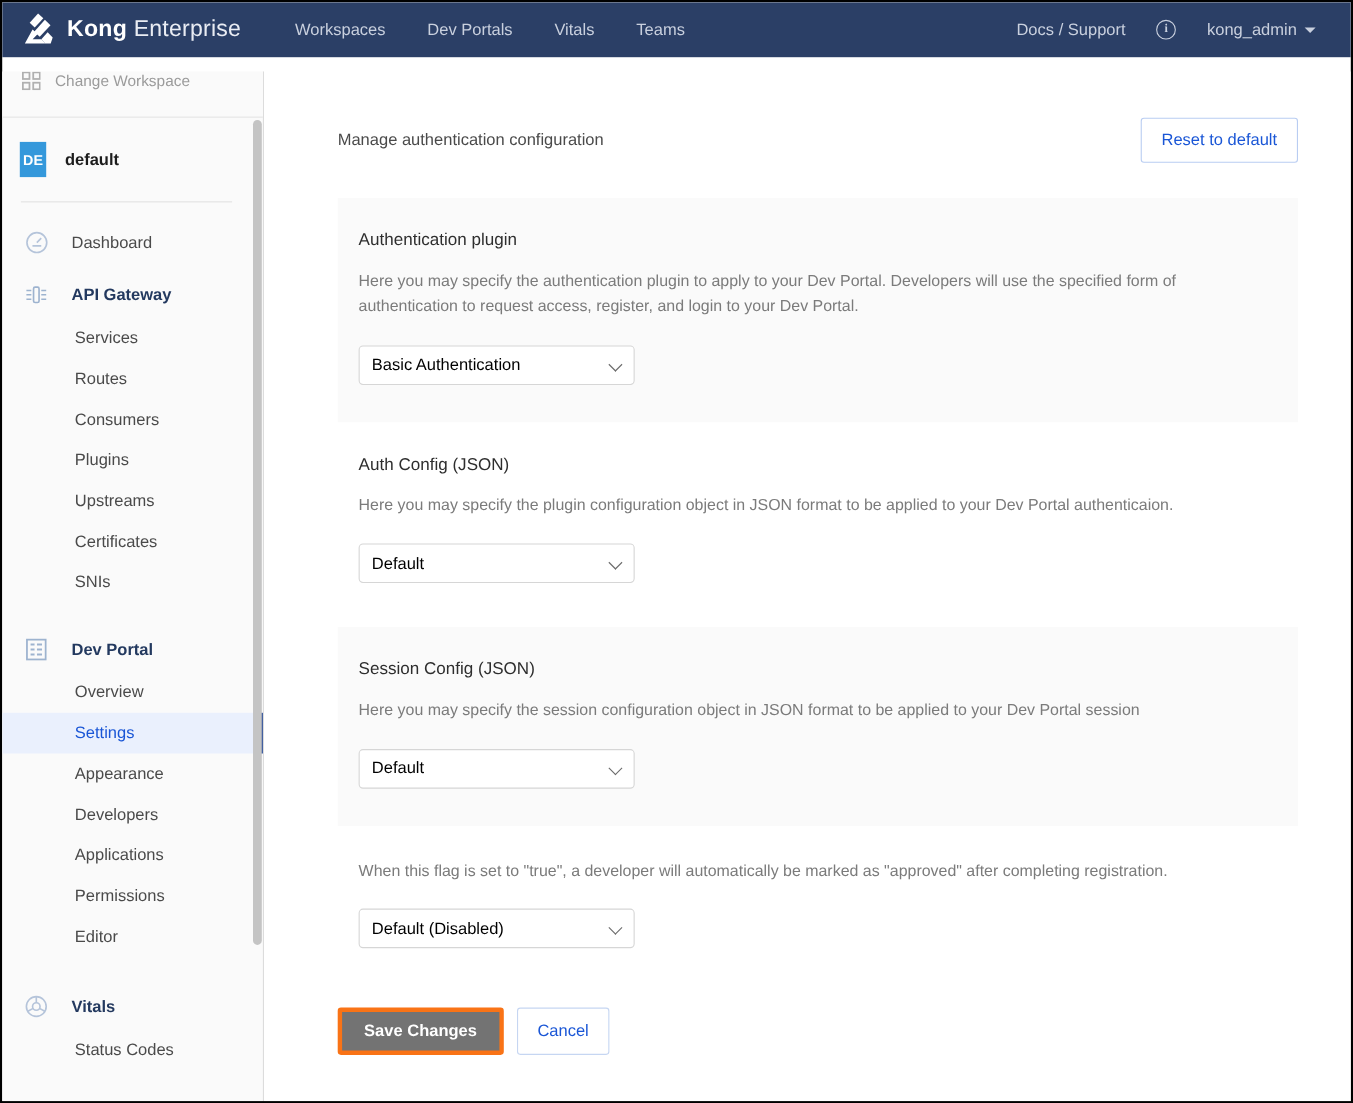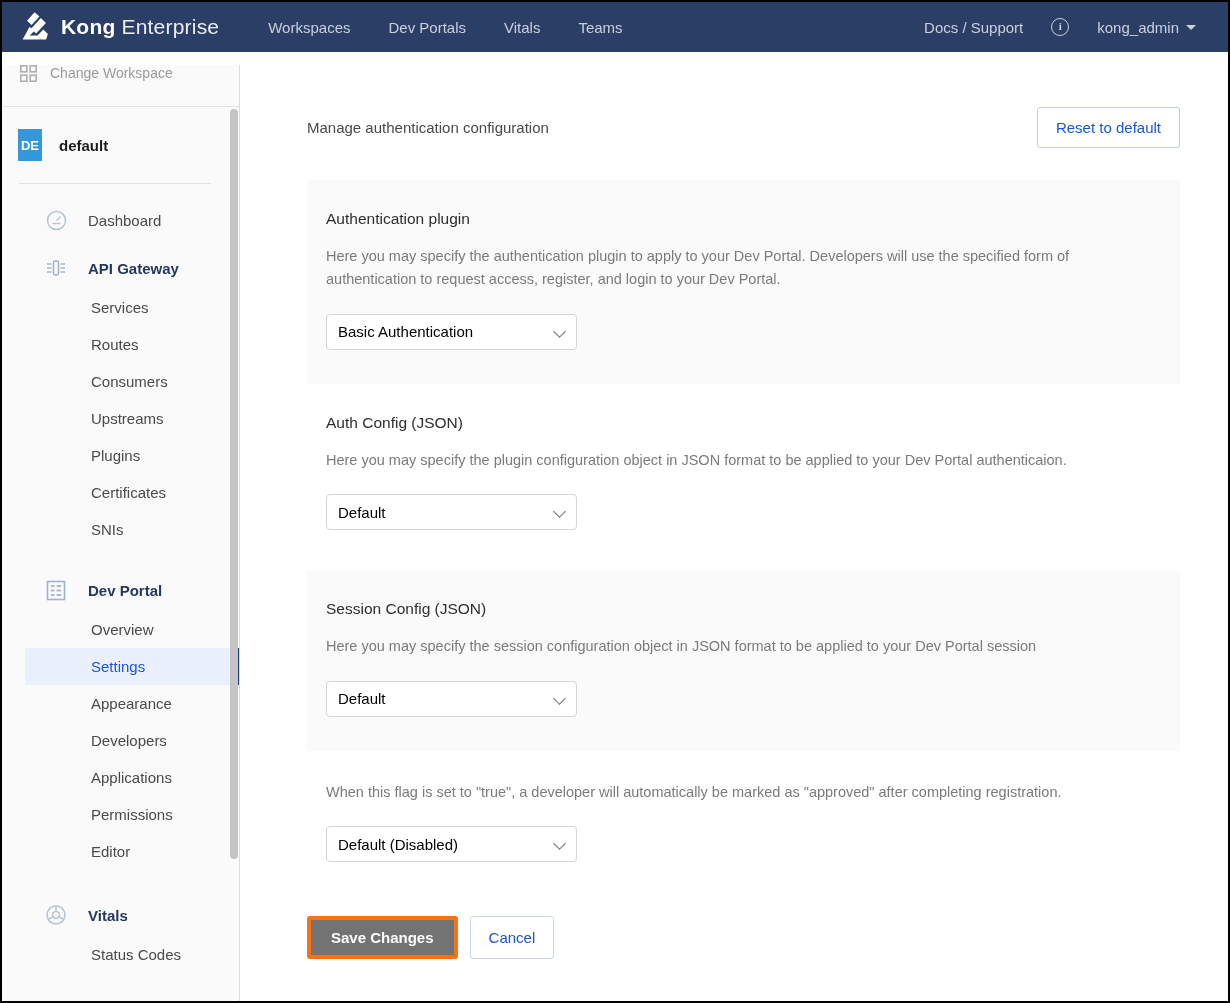--- a/index.html
+++ b/index.html
@@ -145,21 +145,21 @@
     font-weight: bold;
     color: #1c1c1c;
   }
   .ws-divider {
     height: 1px;
     background: #e2e2e2;
     margin: 0 28px 0 17px;
   }
 
   .nav-tree { padding-top: 16px; }
-  .nav-group { margin-bottom: 6px; margin-left: 23px; }
+  .nav-group { margin-bottom: 6px; }
   .nav-group-head {
     display: flex;
     align-items: center;
     gap: 17px;
     padding: 10px 0 10px 16px;
     cursor: pointer;
   }
   .nav-group-head .gicon { width: 30px; flex: none; display:flex; align-items:center; justify-content:center;}
   .nav-group-head .glabel {
     font-size: 15px;
@@ -393,22 +393,22 @@
               <line x1="15.5" y1="7" x2="20" y2="7" stroke="#9db3cf" stroke-width="1.4"></line>
               <line x1="15.5" y1="11" x2="20" y2="11" stroke="#9db3cf" stroke-width="1.4"></line>
               <line x1="15.5" y1="15" x2="20" y2="15" stroke="#9db3cf" stroke-width="1.4"></line>
             </svg>
           </span>
           <span class="glabel">API Gateway</span>
         </div>
         <div class="nav-sub-item">Services</div>
         <div class="nav-sub-item">Routes</div>
         <div class="nav-sub-item">Consumers</div>
+        <div class="nav-sub-item">Plugins</div>
         <div class="nav-sub-item">Upstreams</div>
-        <div class="nav-sub-item">Plugins</div>
         <div class="nav-sub-item">Certificates</div>
         <div class="nav-sub-item">SNIs</div>
       </div>
 
       <div class="nav-group" style="margin-top:22px;">
         <div class="nav-group-head accent">
           <span class="gicon">
             <svg width="20" height="21" viewBox="0 0 20 21">
               <rect x="1.5" y="1.5" width="17" height="18" fill="none" stroke="#9db3cf" stroke-width="1.6"></rect>
               <line x1="4.8" y1="6" x2="8.4" y2="6" stroke="#9db3cf" stroke-width="1.8"></line>

